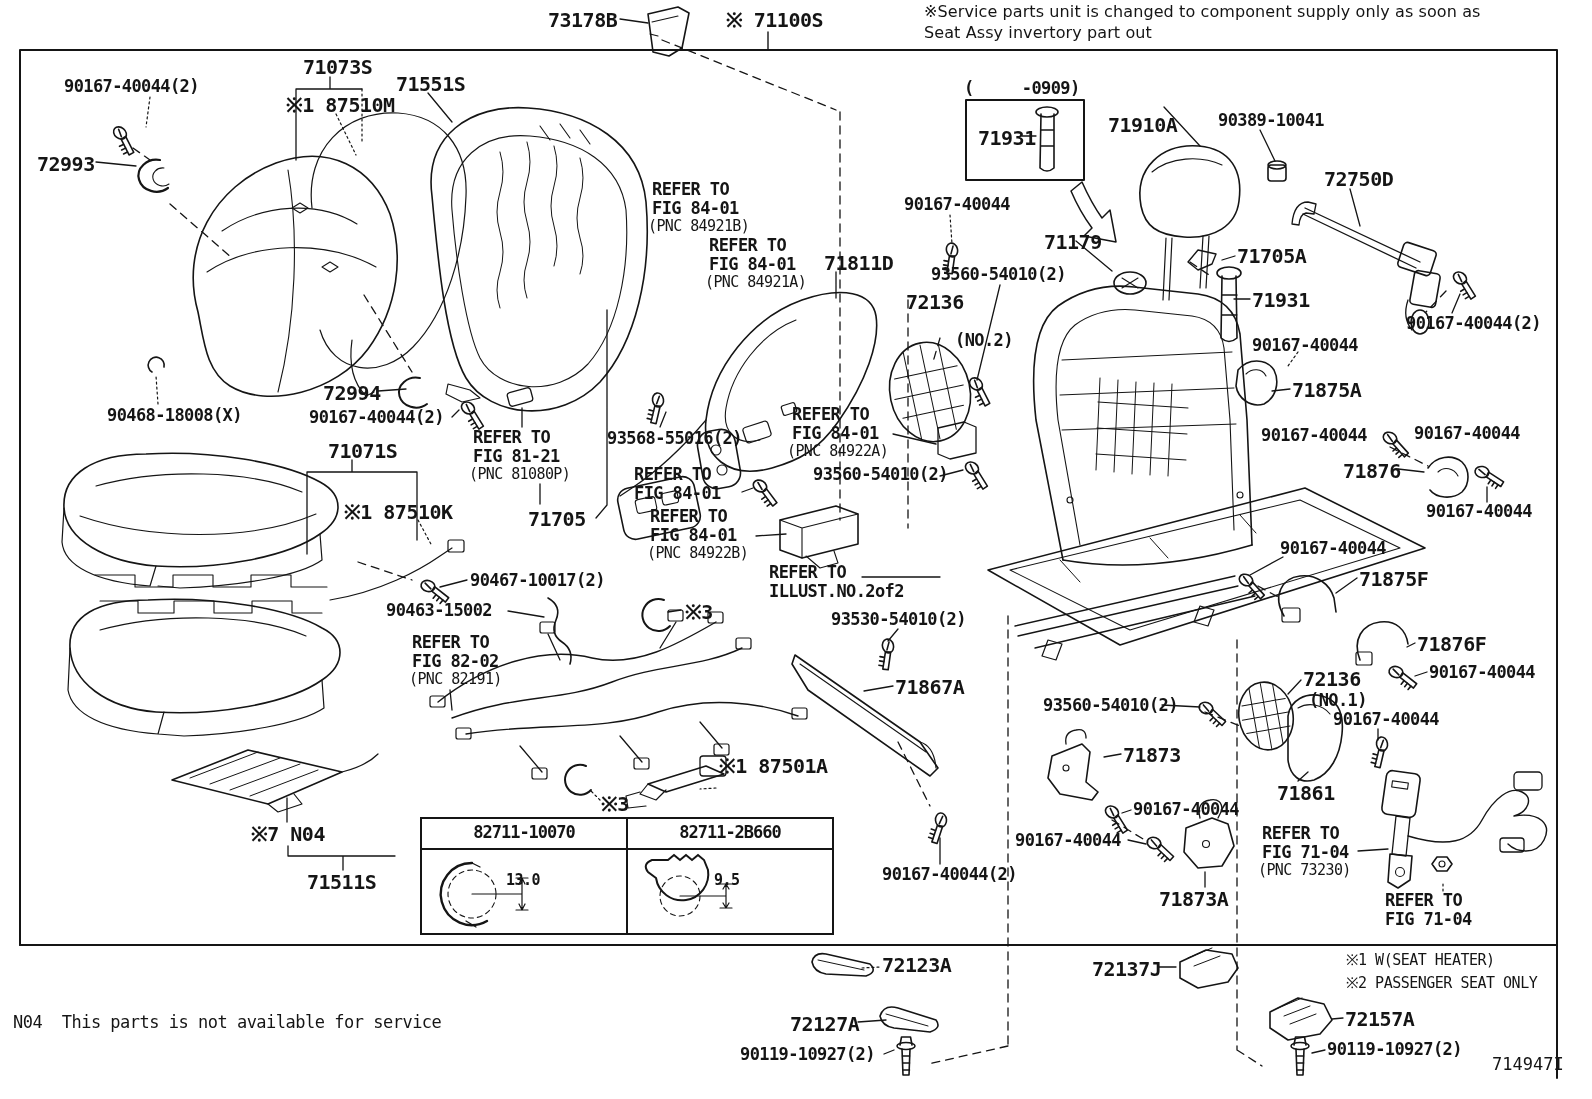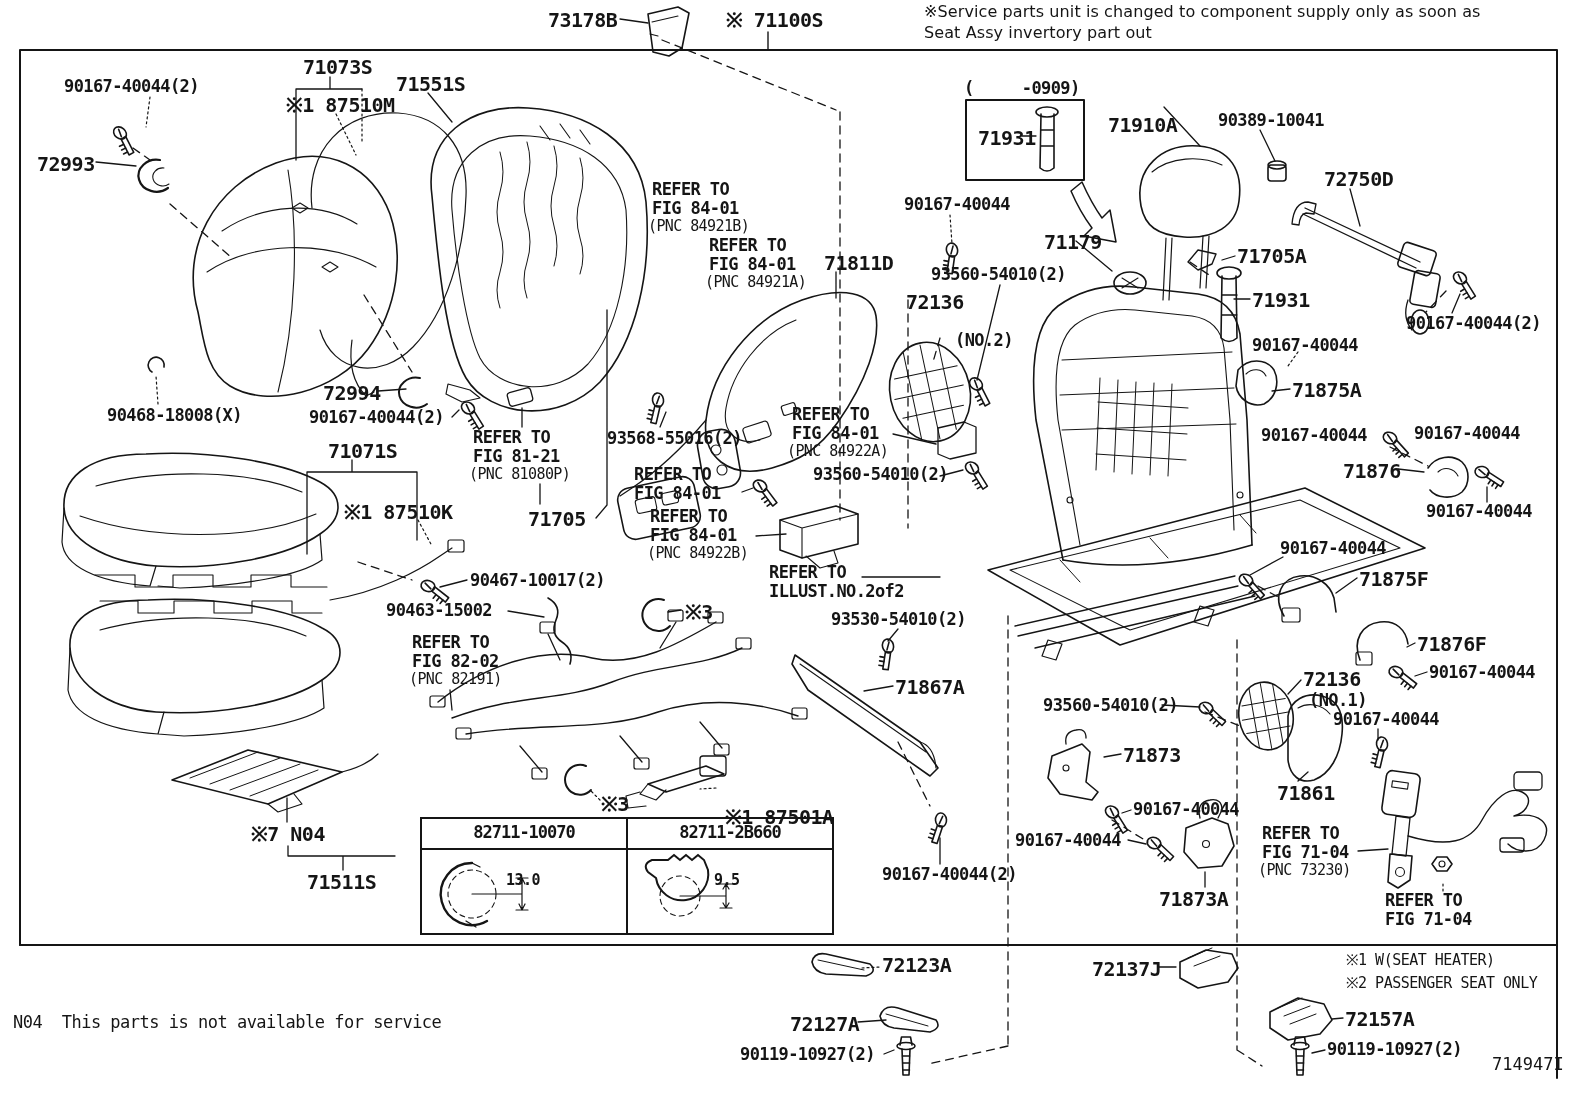--- a/index.html
+++ b/index.html
@@ -355,21 +355,21 @@
       <div class="lbl md" style="left: 1429px; top: 664px;">90167-40044</div>
       <div class="lbl lg" style="left: 1303px; top: 669px;">72136</div>
       <div class="lbl md" style="left: 1309px; top: 692px;">(NO.1)</div>
       <div class="lbl md" style="left: 1333px; top: 711px;">90167-40044</div>
       <div class="lbl md" style="left: 1043px; top: 697px;">93560-54010(2)</div>
       <div class="lbl lg" style="left: 895px; top: 677px;">71867A</div>
       <div class="lbl lg" style="left: 1123px; top: 745px;">71873</div>
       <div class="lbl lg" style="left: 1277px; top: 783px;">71861</div>
       <div class="lbl md" style="left: 1133px; top: 801px;">90167-40044</div>
       <div class="lbl md" style="left: 1015px; top: 832px;">90167-40044</div>
-      <div class="lbl lg" style="left: 719px; top: 807px; margin-left: 6px;">※1 87501A</div>
+      <div class="lbl lg" style="left: 719px; top: 756px;">※1 87501A</div>
       <div class="lbl ref" style="left: 1262px; top: 825px;">REFER TO</div>
       <div class="lbl ref" style="left: 1262px; top: 844px;">FIG 71-04</div>
       <div class="lbl pnc" style="left: 1258px; top: 863px;">(PNC 73230)</div>
       <div class="lbl md" style="left: 882px; top: 866px;">90167-40044(2)</div>
       <div class="lbl lg" style="left: 1159px; top: 889px;">71873A</div>
       <div class="lbl ref" style="left: 1385px; top: 892px;">REFER TO</div>
       <div class="lbl ref" style="left: 1385px; top: 911px;">FIG 71-04</div>
       <div class="lbl lg" style="left: 251px; top: 824px;">※7 N04</div>
       <div class="lbl lg" style="left: 307px; top: 872px;">71511S</div>
       <div class="lbl lg" style="left: 882px; top: 955px;">72123A</div>

